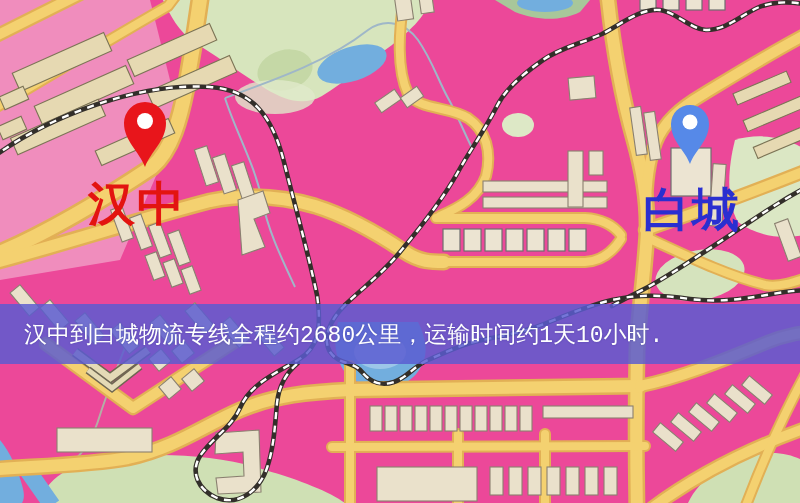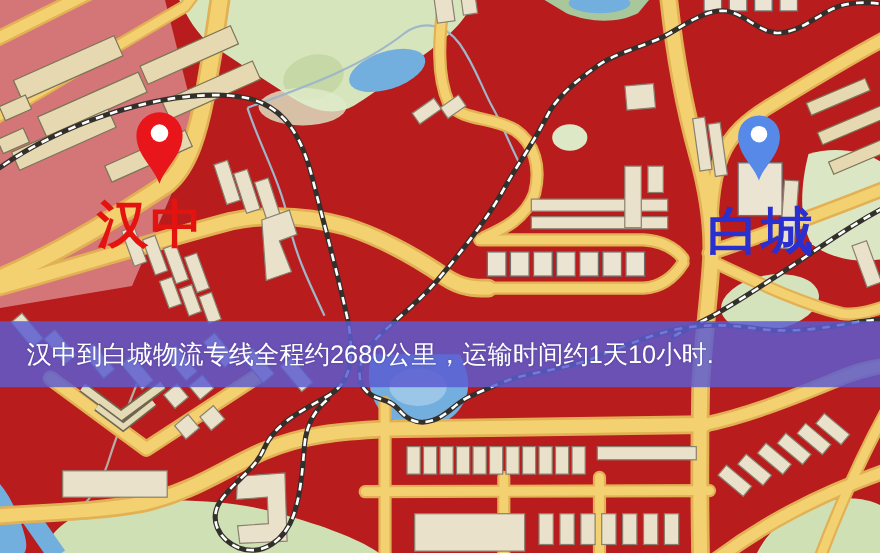--- a/index.html
+++ b/index.html
@@ -1,35 +1,35 @@
 <!DOCTYPE html>
 <html><head>
 <meta charset="utf-8">
 <style>
   html,body{margin:0;padding:0;background:#888;}
   .stage{position:relative;width:800px;height:503px;overflow:hidden;
-         font-family:Liberation Sans, sans-serif;background:#b91c1c;}
+         font-family:Liberation Mono, monospace;background:#ec4899;}
   .stage svg{position:absolute;left:0;top:0;display:block;}
   
   .rc{fill:none;stroke:#e2b055;stroke-linecap:round;stroke-linejoin:round;}
   .rf{fill:none;stroke:#f4d170;stroke-linecap:round;stroke-linejoin:round;}
   .cw16{stroke-width:19}.fw16{stroke-width:14}
   .cw14{stroke-width:17}.fw14{stroke-width:12}
   .cw12{stroke-width:14.5}.fw12{stroke-width:10}
   .cw10{stroke-width:12}.fw10{stroke-width:8}
   
   .rail-base{fill:none;stroke:#332f2a;stroke-width:4.6;stroke-linecap:round;}
   .rail-dash{fill:none;stroke:#ffffff;stroke-width:2.4;stroke-dasharray:7 6.5;}
   .bld{fill:#eae1cb;stroke:#8a8070;stroke-width:1.1;}
   .bldh{fill:#e6d9b2;stroke:#7c7456;stroke-width:1.1;}
   .blds{fill:#ece4d2;stroke:#6f6f6f;stroke-width:1.2;}
   .stream{fill:none;stroke:#9fb7c8;stroke-width:2;}
   .gpath{fill:none;stroke:#b3afa6;stroke-width:2;}
   .city-label{font-weight:bold;font-size:47px;letter-spacing:2px;}
-  .banner{position:absolute;left:0;top:292px;width:800px;height:60px;
+  .banner{position:absolute;left:0;top:304px;width:800px;height:60px;
           background:rgba(90,92,208,0.84);display:flex;align-items:center;}
   .banner-text{color:#ffffff;font-size:23px;padding-left:24px;white-space:nowrap;
                text-shadow:0 0 2px rgba(40,40,120,.4);}
 </style>
 </head>
 <body>
 
 <div class="stage">
   <svg width="800" height="503" viewBox="0 0 800 503">
     <defs>

